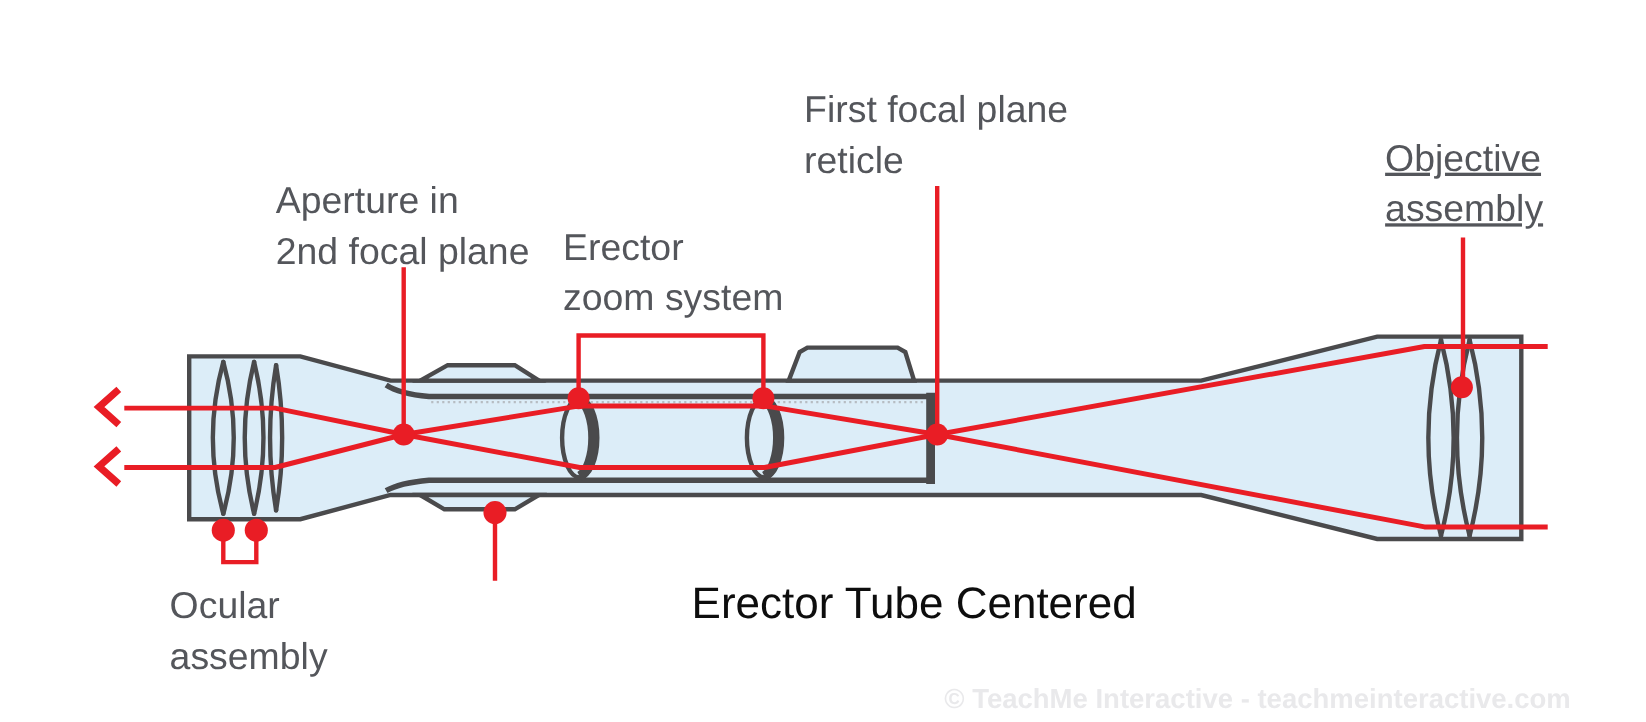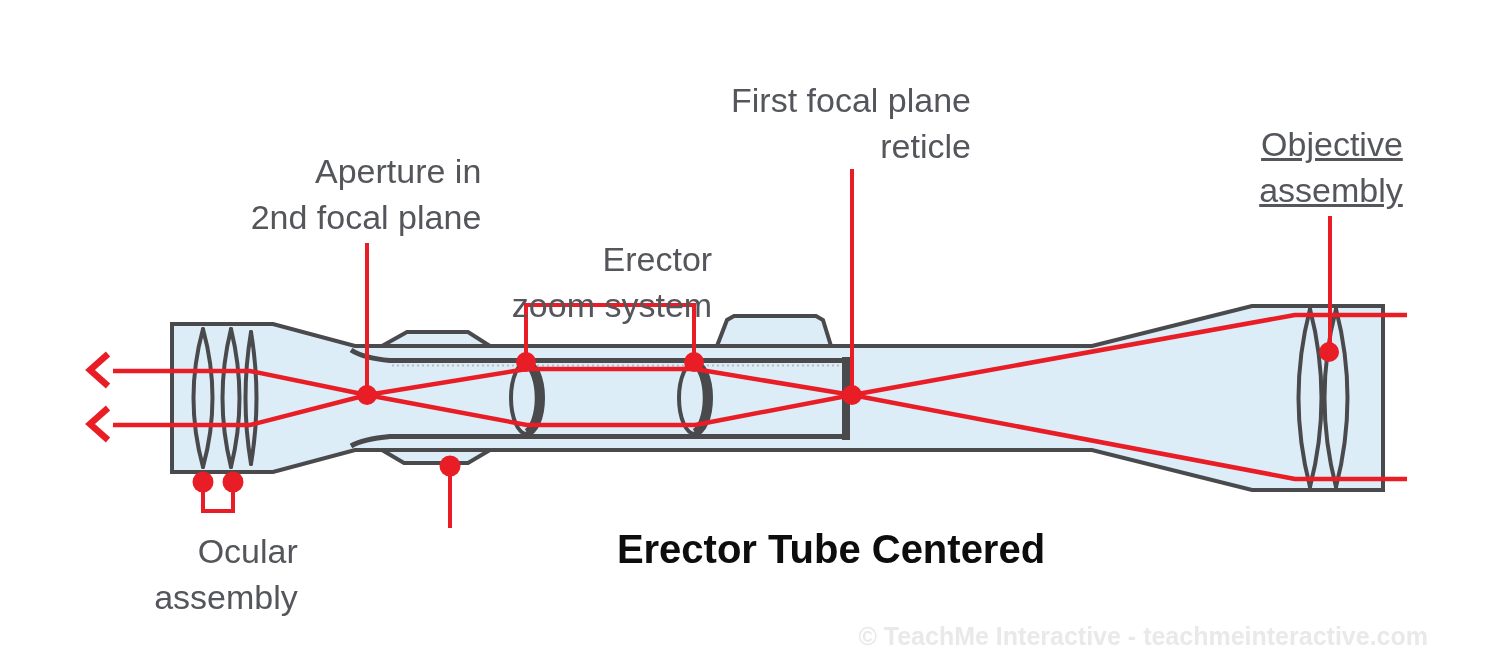--- a/index.html
+++ b/index.html
@@ -19,29 +19,29 @@
   .dotted-line{fill:none;stroke:#b7bdc3;stroke-width:2;stroke-dasharray:2 3;}
   .lens-thin{fill:none;stroke:var(--outline);stroke-width:4;}
   .lens-thick{fill:none;stroke:var(--outline);stroke-width:9;}
   .ray{fill:none;stroke:var(--accent-red);stroke-width:4.5;stroke-linejoin:round;}
   .leader{fill:none;stroke:var(--accent-red);stroke-width:4;}
   .chevron{fill:none;stroke:var(--accent-red);stroke-width:6.5;stroke-linejoin:miter;stroke-linecap:butt;}
   .dot{fill:var(--accent-red);stroke:none;}
   .label{
     position:absolute;
     transform:translateX(-50%);
-    text-align:right;
+    text-align:left;
     font-size:34px;line-height:46px;
     color:var(--label-gray);
     white-space:pre-line;
   }
   .title{
     position:absolute;
     transform:translateX(-50%);
-    font-size:40px;line-height:48px;font-weight:bold;
+    font-size:40px;line-height:48px;font-weight:normal;
     color:var(--title-black);
     white-space:nowrap;
   }
   .watermark{
     position:absolute;
     font-size:25px;line-height:30px;font-weight:bold;
     color:var(--watermark-gray);
     white-space:nowrap;
   }
 </style>
@@ -113,24 +113,24 @@
       <circle class="dot" cx="852" cy="395" r="10"></circle>
       <circle class="dot" cx="1329" cy="352" r="10"></circle>
       <circle class="dot" cx="526" cy="362" r="10"></circle>
       <circle class="dot" cx="694" cy="362" r="10"></circle>
       <circle class="dot" cx="203" cy="482" r="10.5"></circle>
       <circle class="dot" cx="233" cy="482" r="10.5"></circle>
       <circle class="dot" cx="450" cy="466" r="10.5"></circle>
     </g>
   </svg>
 
-  <div class="label" style="left:366px;top:148px;">Aperture in
+  <div class="label" style="left:366px;top:160px;">Aperture in
 2nd focal plane</div>
 
-  <div class="label" style="left:612px;top:202px;margin-top:34px;">Erector
+  <div class="label" style="left:612px;top:202px;">Erector
 zoom system</div>
 
   <div class="label" style="left:851px;top:77px;">First focal plane
 reticle</div>
 
   <div class="label" style="left:1331px;top:121px;text-decoration:underline;">Objective
 assembly</div>
 
   <div class="label" style="left:226px;top:528px;">Ocular
 assembly</div>

